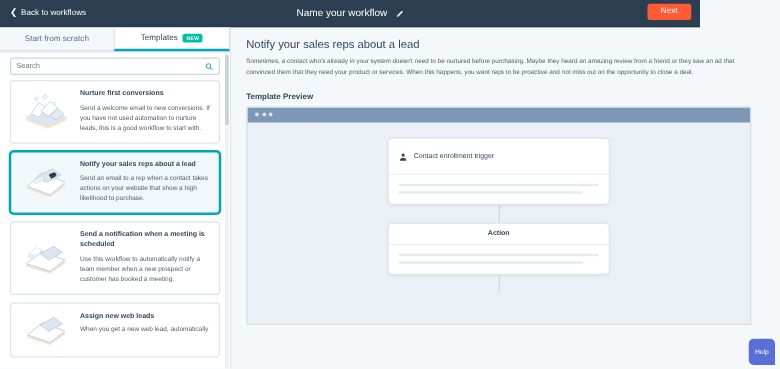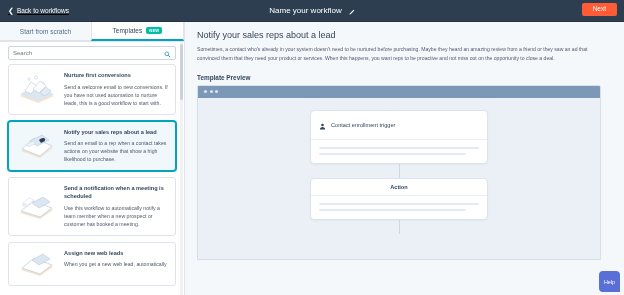--- a/index.html
+++ b/index.html
@@ -6,26 +6,25 @@
   html, body {
     width: 624px; height: 295px;
     font-family: "Liberation Sans", sans-serif;
     background: #f5f8fa;
     overflow: hidden;
   }
   body { position: relative; }
 
   
   .topbar {
-    height: 22px; width: 624px;
+    height: 22px; width: 560px;
     background: #2d3e50;
     display: flex; align-items: center;
     position: relative;
     border-bottom: 1px solid #253544;
-    text-decoration: underline;
   }
   .back-link {
     display: flex; align-items: center; gap: 3px;
     color: #ffffff; font-size: 6.5px;
     margin-left: 8px; cursor: pointer;
     white-space: nowrap;
   }
   .back-chevron { font-size: 7px; line-height: 1; color: #ffffff; }
   .wf-title-wrap {
     position: absolute; left: 0; right: 0;

